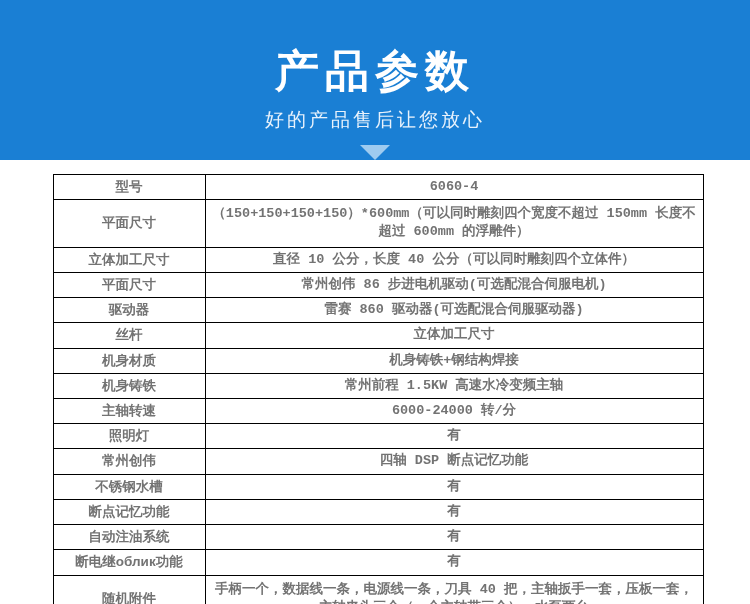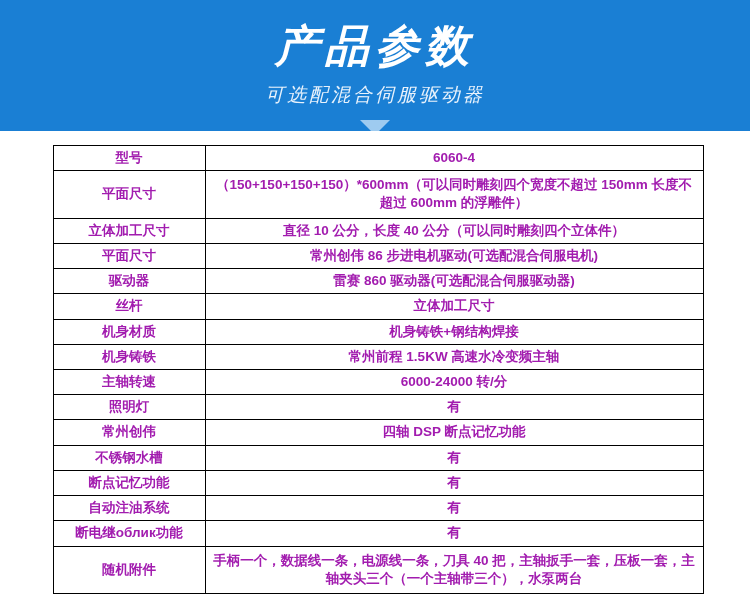--- a/index.html
+++ b/index.html
@@ -18,29 +18,28 @@
     position: relative;
     width: 750px;
     height: 604px;
     background: #ffffff;
   }
 
   
   .banner {
     position: relative;
     width: 750px;
-    height: 131px;
+    height: 160px;
     background: #1a7fd4;
     box-sizing: border-box;
     display: flex;
     flex-direction: column;
     align-items: center;
-    justify-content: center;
+    justify-content: flex-end;
     overflow: hidden;
-    font-style: italic;
   }
   .banner-title {
     margin-top: 26px;
     color: #ffffff;
     font-size: 44px;
     font-weight: bold;
     letter-spacing: 6px;
     line-height: 1.1;
     text-align: center;
   }
@@ -72,48 +71,49 @@
   table.spec {
     border-collapse: collapse;
     width: 632px;
     margin-left: 6px;
     table-layout: fixed;
     background: #ffffff;
   }
   table.spec td {
     border: 1px solid #000000;
     font-size: 13.5px;
-    color: #a21caf;
+    color: #737373;
     text-align: center;
     vertical-align: middle;
     padding: 3px 4px;
     line-height: 1.35;
     font-family: "Liberation Sans", sans-serif;
   }
   table.spec td.label {
     width: 143px;
     font-weight: bold;
   }
   table.spec td.value {
     width: 489px;
     font-weight: bold;
+    font-family: Liberation Mono, monospace;
   }
   table.spec tr.tall td {
     padding-top: 5px;
     padding-bottom: 5px;
   }
 </style>
 </head>
 <body>
 
 <div class="page">
 
   <div class="banner">
     <div class="banner-title">产品参数</div>
-    <div class="banner-sub">可选配混合伺服驱动器</div>
+    <div class="banner-sub">好的产品售后让您放心</div>
     <div class="banner-arrow"></div>
   </div>
 
   <div class="table-wrap">
     <table class="spec">
       <tbody>
           <tr>
             <td class="label">型号</td>
             <td class="value">6060-4</td>
           </tr>

